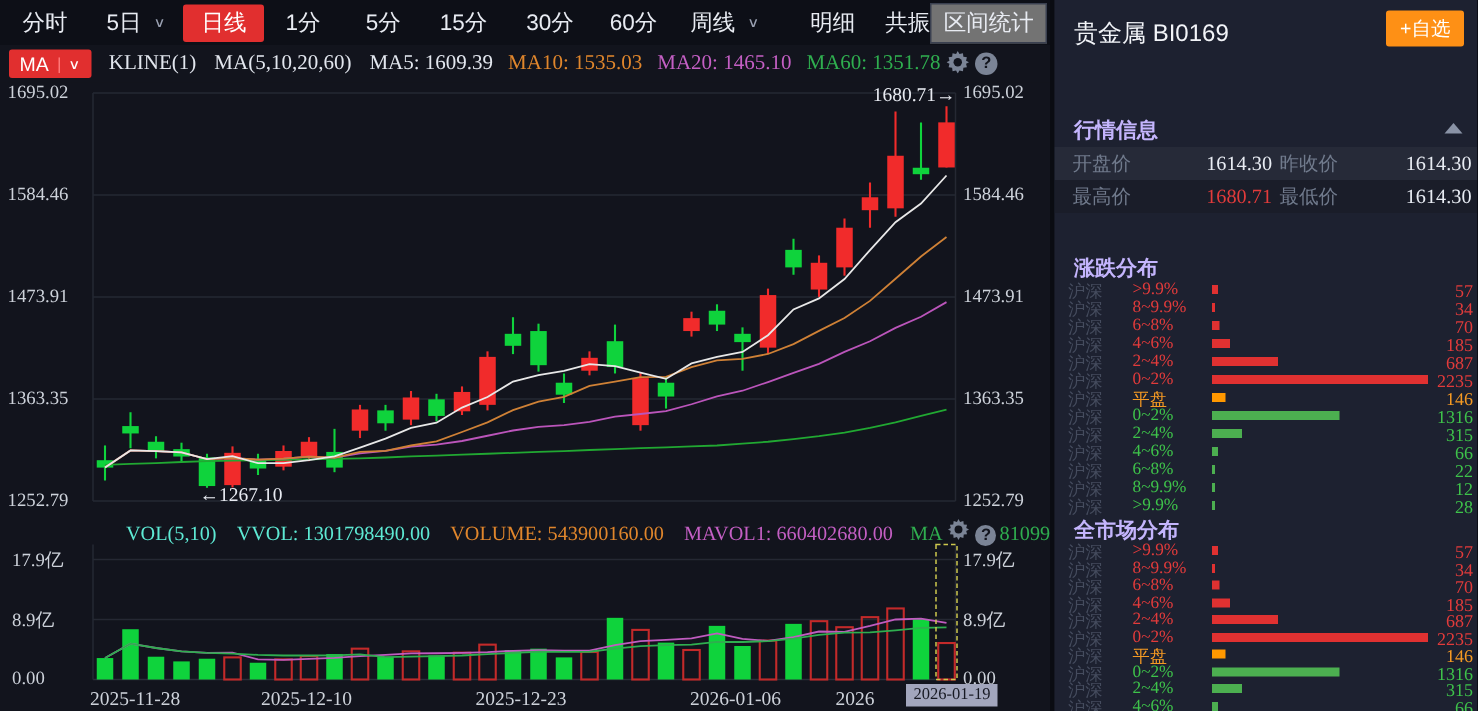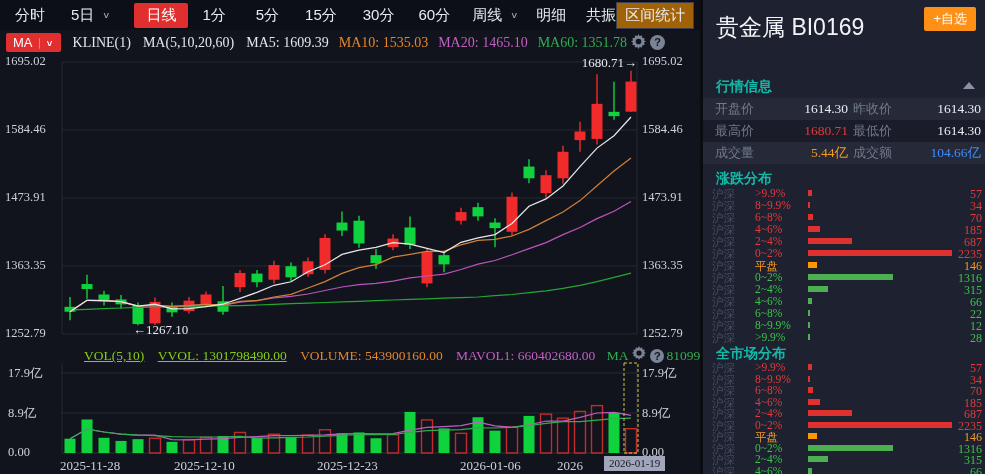--- a/index.html
+++ b/index.html
@@ -5,21 +5,21 @@
   html,body{margin:0;padding:0;background:#06070c;}
   .app{position:relative;width:985px;height:474px;overflow:hidden;background:#12141d;
        font-family:"Liberation Sans",sans-serif;color:#dfe3ea;}
   .num{font-family:"Liberation Serif",serif;}
   
   .toolbar{position:absolute;left:0;top:0;width:700px;height:30px;background:#0d0f17;
            display:flex;align-items:center;font-size:15px;color:#e8ebf2;white-space:nowrap;justify-content:space-between;}
   .tb-item{padding:3px 6px;margin-left:9px;cursor:pointer;}
   .tb-item.sel{background:#e12f2f;color:#fff;border-radius:2px;padding:3px 12px;}
   .chev{color:#9aa1b2;font-size:11px;margin-left:2px;transform:scaleY(.8);display:inline-block;}
-  .boxed{border:1px solid #3a4050;background:#a16207;padding:3px 8px;margin-left:-6px;z-index:2;}
+  .boxed{border:1px solid #3a4050;background:#737373;padding:3px 8px;margin-left:-6px;z-index:2;}
   .pencil{color:#3f8cff;margin-left:8px;}
   .next-arrow{width:0;height:0;border-left:9px solid #2f7bf5;border-top:7px solid transparent;
               border-bottom:7px solid transparent;margin-left:10px;cursor:pointer;}
   
   .indbar{position:absolute;left:0;top:30px;width:700px;height:25px;background:#12141d;
           display:flex;align-items:center;font-size:14px;white-space:nowrap;}
   .ma-btn{background:#e12f2f;color:#fff;font-family:"Liberation Sans",sans-serif;
           font-size:13px;padding:2px 7px;border-radius:2px;margin-left:6px;cursor:pointer;}
   .ma-btn .chev{color:#fff;margin-left:6px;border-left:1px solid #f77;padding-left:6px;}
   .ind-w{color:#e2e6ee;margin-left:12px;}
@@ -28,37 +28,37 @@
   .ind-g{color:#2fae4f;margin-left:10px;}
   .icon-gear{display:inline-block;margin-left:4px;cursor:pointer;}
   .icon-help{display:inline-block;width:15px;height:15px;border-radius:50%;background:#7b8496;
              color:#12141d;font-size:11px;font-weight:bold;text-align:center;line-height:15px;
              margin-left:4px;cursor:pointer;font-family:"Liberation Sans",sans-serif;}
   
   .ylab{position:absolute;font-size:12.5px;color:#cdd2da;}
   .ann{position:absolute;font-size:13px;color:#e8ebf2;z-index:3;}
   .vol-header{position:absolute;left:0;top:346px;width:700px;height:16px;font-size:13.5px;
               white-space:nowrap;z-index:3;}
-  .vh-w{color:#84cc16;margin-left:10px;text-decoration:underline;}
+  .vh-w{color:#5eead4;margin-left:10px;}
   .vh-o{color:#e0862c;margin-left:10px;}
   .vh-v{color:#c45fc4;margin-left:10px;}
   .vh-g{color:#2fae4f;}
   .date-axis{position:absolute;left:0;top:457px;width:700px;height:17px;font-size:13px;color:#cdd2da;}
   .dlab{position:absolute;top:1px;}
   .date-hl{position:absolute;left:604px;top:-1px;background:#a2a6bd;color:#171923;
            padding:1px 5px 2px 5px;font-size:11px;z-index:4;}
   
   .panel{position:absolute;left:703px;top:0;width:282px;height:474px;background:#1d2130;overflow:hidden;}
-  .p-title{position:absolute;left:13px;top:12px;font-size:23px;color:#f2f4f8;}
+  .p-title{position:absolute;left:13px;top:12px;font-size:16px;color:#f2f4f8;}
   .watch-btn{position:absolute;right:9px;top:7px;background:#fe9015;color:#fff;font-size:13px;
              padding:3px 9px;border-radius:2px;cursor:pointer;}
   .p-price{position:absolute;left:13px;top:38px;color:#e94040;}
   .p-price .big{font-size:23px;font-weight:bold;}
   .p-price .sm{font-size:15px;margin-left:12px;}
-  .sec-head{position:absolute;left:13px;font-size:14px;font-weight:bold;color:#14b8a6;}
+  .sec-head{position:absolute;left:13px;font-size:14px;font-weight:bold;color:#c4b5fd;}
   .collapse-tri{position:absolute;right:10px;top:82px;width:0;height:0;cursor:pointer;
                 border-left:6px solid transparent;border-right:6px solid transparent;
                 border-bottom:7px solid #8a93a6;}
   .info-rows{position:absolute;left:0;top:98px;width:282px;}
   .info-row{position:relative;height:22px;line-height:22px;font-size:13px;}
   .info-row.alt{background:#262a38;}
   .info-row.dk{background:#1a1d29;text-decoration:underline;}
   .il1{position:absolute;left:12px;color:#707a8c;}
   .iv1{position:absolute;left:75px;width:70px;text-align:right;font-size:13.5px;}
   .il2{position:absolute;left:150px;color:#707a8c;}
@@ -76,29 +76,29 @@
 </style>
 </head>
 <body>
 
 <div class="app">
 
   <div class="toolbar">
     <span class="tb-item">分时</span>
     <span class="tb-item" style="margin-left:14px">5日</span>
     <span class="chev">∨</span>
-    <span class="tb-item sel" style="margin-left:24px">日线</span>
+    <span class="tb-item sel" style="margin-left:12px">日线</span>
     <span class="tb-item" style="margin-left:8px">1分</span>
     <span class="tb-item" style="margin-left:18px">5分</span>
     <span class="tb-item" style="margin-left:14px">15分</span>
     <span class="tb-item" style="margin-left:14px">30分</span>
     <span class="tb-item" style="margin-left:12px">60分</span>
     <span class="tb-item" style="margin-left:10px">周线</span>
     <span class="chev">∨</span>
-    <span class="tb-item" style="margin-left:12px">明细</span>
+    <span class="tb-item" style="margin-left:28px">明细</span>
     <span class="tb-item" style="margin-left:8px">共振</span>
     <span class="tb-item boxed">区间统计</span>
     <span class="pencil">
       <svg width="14" height="14" viewBox="0 0 14 14">
           <path d="M2 12 L3 9 L10 2 L12 4 L5 11 Z" fill="#3f8cff"></path>
         </svg>
     </span>
     <span class="tb-item" style="margin-left:2px">画线</span>
     <span class="next-arrow"></span>
   </div>
@@ -305,26 +305,20 @@
         <span class="iv1 num c-white">1614.30</span>
         <span class="il2">昨收价</span>
         <span class="iv2 num c-white">1614.30</span>
       </div>
       <div class="info-row dk">
         <span class="il1">最高价</span>
         <span class="iv1 num c-red">1680.71</span>
         <span class="il2">最低价</span>
         <span class="iv2 num c-white">1614.30</span>
       </div>
-      <div class="info-row alt">
-        <span class="il1">成交量</span>
-        <span class="iv1 num c-orange">5.44亿</span>
-        <span class="il2">成交额</span>
-        <span class="iv2 num c-blue">104.66亿</span>
-      </div>
     </div>
     <div class="sec-head" style="top:170px">涨跌分布</div>
     <div id="distRows1" class="dist-rows" style="top:187px">
         <div class="d-row" style="height: 12px;">
           <span class="d-mkt">沪深</span>
           <span class="d-range num c-red">&gt;9.9%</span>
           <span class="d-bar bar-red" style="width: 3.67248px;"></span>
           <span class="d-val num c-red">57</span>
         </div>
         <div class="d-row" style="height: 12px;">

